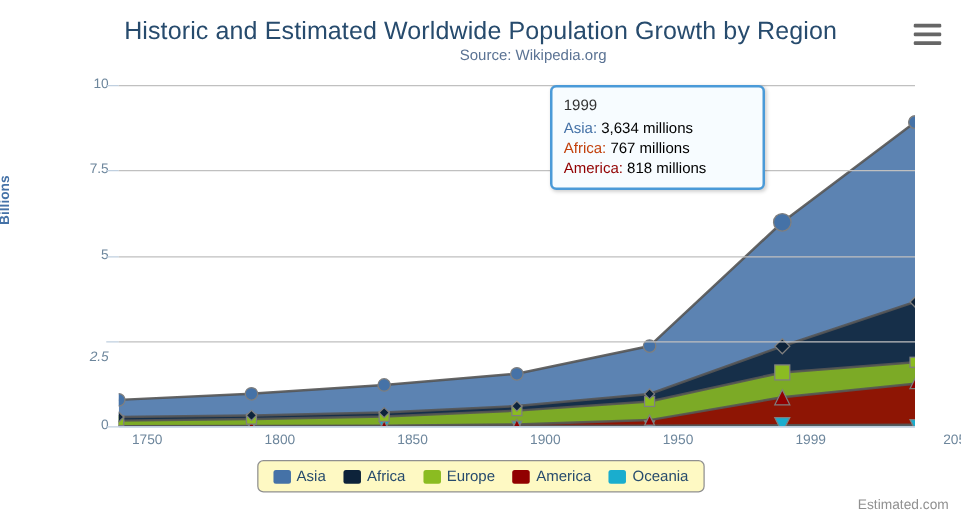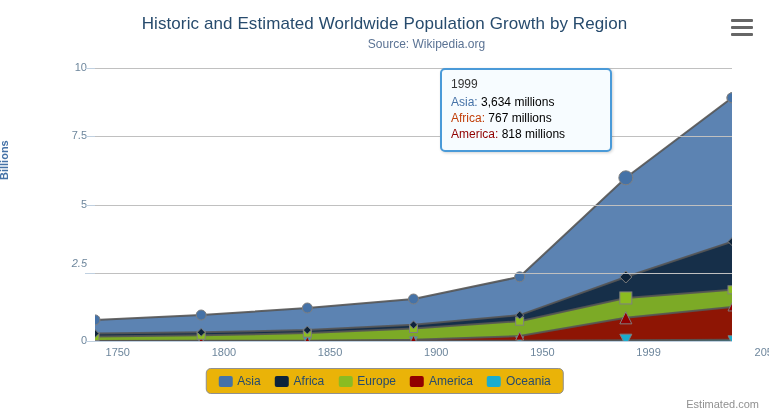--- a/index.html
+++ b/index.html
@@ -18,21 +18,21 @@
     width: 769px;
     height: 416px;
     background: #ffffff;
   }
   
   .chart-title {
     position: absolute;
     left: 0; top: 14px;
     width: 769px;
     text-align: center;
-    font-size: 17px;
+    font-size: 20px;
     color: #274b6d;
     font-family: "Liberation Sans", sans-serif;
     letter-spacing: 0.1px;
   }
   .chart-subtitle {
     position: absolute;
     left: 0; top: 37px;
     width: 769px;
     text-align: center;
     font-size: 12px;
@@ -114,21 +114,21 @@
     color: #6d869c;
   }
   
   .legend {
     position: absolute;
     left: 50%;
     transform: translateX(-50%);
     top: 368px;
     border: 1px solid #909090;
     border-radius: 5px;
-    background: #eab308;
+    background: #fef9c3;
     padding: 5px 12px;
     display: flex;
     align-items: center;
     gap: 14px;
   }
   .legend-item {
     display: flex;
     align-items: center;
     gap: 5px;
     cursor: pointer;
@@ -187,21 +187,21 @@
 
   <button class="context-button" title="Chart context menu">
     <span></span>
     <span></span>
     <span></span>
   </button>
 
   <div id="y-axis">
       <div class="ytick" style="top: 334px;">0</div>
       <div class="ytick-mark" style="top: 341px;"></div>
-      <div class="ytick" style="top: 257px; font-style: italic;">2.5</div>
+      <div class="ytick" style="top: 280px; font-style: italic;">2.5</div>
       <div class="ytick-mark" style="top: 272.75px;"></div>
       <div class="ytick" style="top: 197.5px;">5</div>
       <div class="ytick-mark" style="top: 204.5px;"></div>
       <div class="ytick" style="top: 129.25px;">7.5</div>
       <div class="ytick-mark" style="top: 136.25px;"></div>
       <div class="ytick" style="top: 61px;">10</div>
       <div class="ytick-mark" style="top: 68px;"></div>
     </div>
   <div class="y-axis-title">Billions</div>
 

